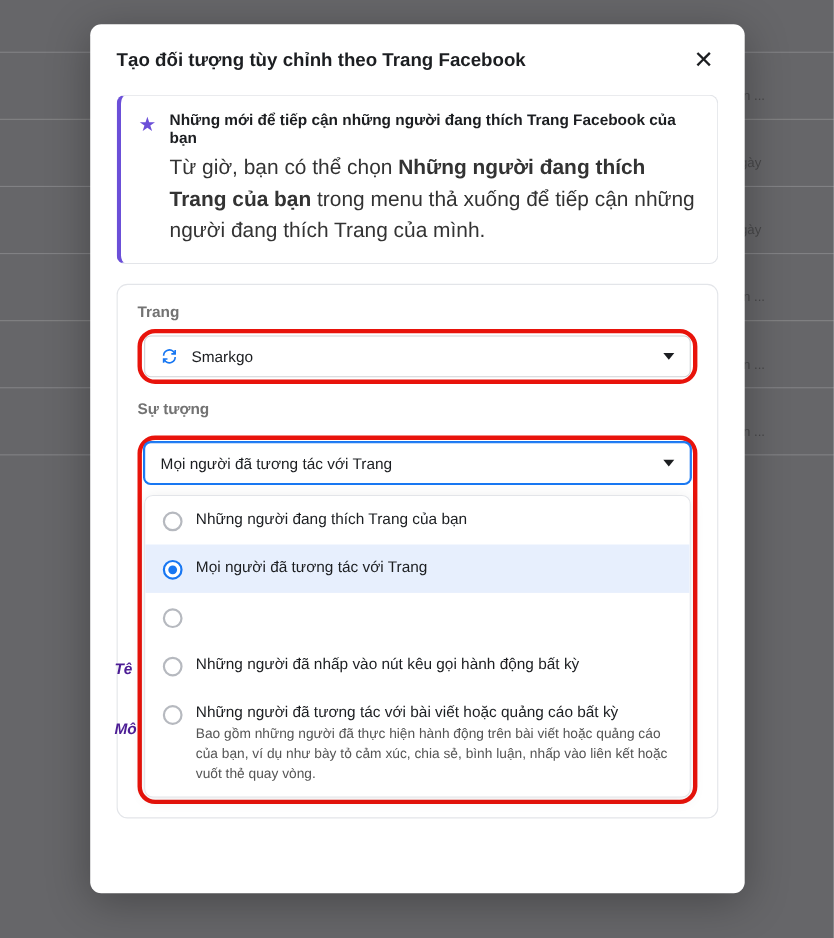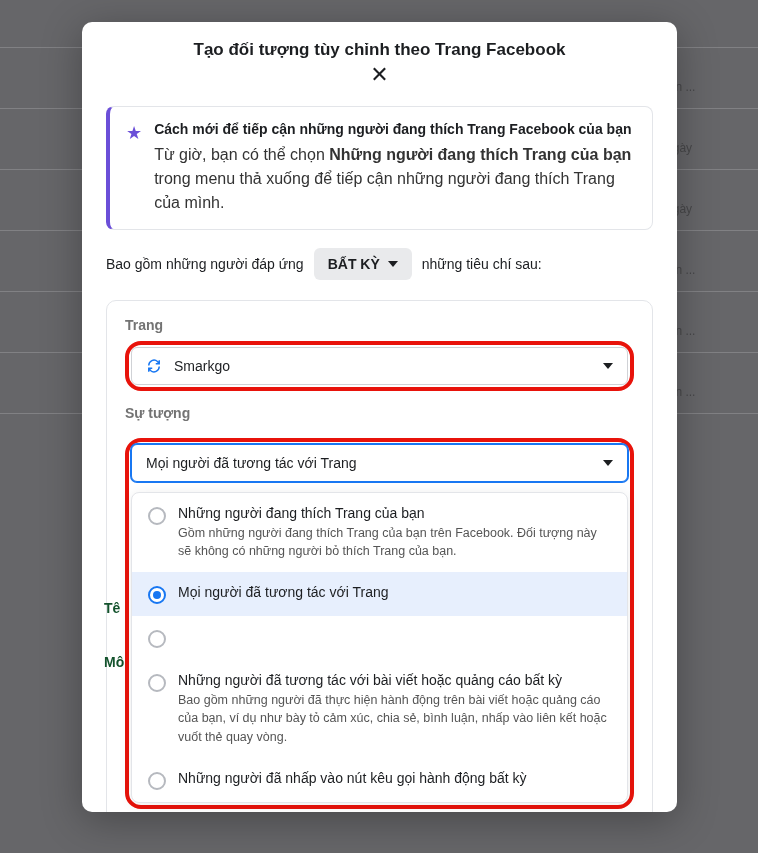--- a/index.html
+++ b/index.html
@@ -13,31 +13,31 @@
 .bg-header { font-weight: 600; font-size: 14px; padding: 20px 12px 12px; }
 
 .overlay { position: absolute; inset: 0; background: rgba(60,60,64,0.55); }
 
 .modal {
   position: absolute; left: 82px; top: 22px; width: 595px; height: 790px;
   background: #fff; border-radius: 10px; box-shadow: 0 8px 40px rgba(0,0,0,0.3);
   padding: 18px 24px 0 24px; overflow: hidden;
 }
 
-.modal-header { display: flex; justify-content: space-between; align-items: center; margin-bottom: 16px; flex-direction: column; }
+.modal-header { display: flex; justify-content: space-between; align-items: center; margin-bottom: 16px; }
 .modal-title { font-size: 17px; font-weight: 700; color: #1c1e21; }
 .close-btn { font-size: 22px; color: #1c1e21; cursor: pointer; background: none; border: none; line-height: 1; padding: 4px; }
 
 .info-box {
   border: 1px solid #e3e5e9; border-left: 4px solid #6b4fd8; border-radius: 8px;
   padding: 14px 16px; display: flex; gap: 12px; margin-bottom: 18px;
 }
 .star-icon { color: #6b4fd8; font-size: 18px; flex-shrink: 0; margin-top: 1px; }
 .info-title { font-size: 14px; font-weight: 700; color: #1c1e21; margin-bottom: 6px; }
-.info-text { font-size: 16px; color: #333; line-height: 1.5; }
+.info-text { font-size: 19px; color: #333; line-height: 1.5; }
 .info-text b { font-weight: 700; }
 
 .criteria-row { display: flex; align-items: center; gap: 10px; font-size: 14px; color: #1c1e21; margin-bottom: 20px; }
 .any-btn { background: #e9eaec; border: none; padding: 8px 14px; border-radius: 6px; font-size: 14px; font-weight: 600; color: #1c1e21; cursor: pointer; display: flex; align-items: center; gap: 8px; }
 .caret-down { width: 0; height: 0; border-left: 5px solid transparent; border-right: 5px solid transparent; border-top: 6px solid #1c1e21; }
 
 .fields-card { border: 1px solid #e3e5e9; border-radius: 10px; padding: 16px 18px 12px; }
 .field-label { font-size: 14px; font-weight: 600; color: #737373; margin-bottom: 8px; }
 
 .redbox { border: 4px solid #e8130b; border-radius: 16px; padding: 2px; margin-bottom: 14px; }
@@ -65,21 +65,21 @@
 
 .opt { display: flex; gap: 12px; padding: 12px 16px; cursor: pointer; }
 .opt.selected { background: #e7effd; }
 .radio { width: 18px; height: 18px; border: 2px solid #b6b9bf; border-radius: 50%; flex-shrink: 0; margin-top: 2px; position: relative; background: #fff; }
 .opt.selected .radio { border-color: #1877f2; }
 .opt.selected .radio::after { content: ''; position: absolute; inset: 3px; background: #1877f2; border-radius: 50%; }
 .opt-body { flex: 1; }
 .opt-title { font-size: 14px; font-weight: 400; color: #1c1e21; margin-bottom: 3px; }
 .opt-desc { font-size: 12.5px; color: #555; line-height: 1.45; }
 
-.hidden-label { font-size: 14px; font-weight: 600; color: #14532d; position: absolute; left: 22px; }
+.hidden-label { font-size: 14px; font-weight: 600; color: #4c1d95; position: absolute; left: 22px; font-style: italic; }
 .hl1 { top: 578px; }
 .hl2 { top: 632px; }
 </style>
 </head>
 <body>
 
 <div class="bg-table">
   <div class="bg-row bg-header">
       <div class="bg-cell">rạng</div>
     </div>
@@ -128,35 +128,27 @@
   <div class="modal-header">
     <div class="modal-title">Tạo đối tượng tùy chỉnh theo Trang Facebook</div>
     <button class="close-btn">
       <span>✕</span>
     </button>
   </div>
 
   <div class="info-box">
     <span class="star-icon">★</span>
     <div>
-      <div class="info-title">Cách mới để tiếp cận những người đang thích Trang Facebook của bạn</div>
+      <div class="info-title">Những mới để tiếp cận những người đang thích Trang Facebook của bạn</div>
       <div class="info-text">
         <span>Từ giờ, bạn có thể chọn </span><b>Những người đang thích Trang của bạn</b><span> trong menu thả xuống để tiếp cận những người đang thích Trang của mình.</span>
       </div>
     </div>
   </div>
 
-  <div class="criteria-row">
-    <span>Bao gồm những người đáp ứng</span>
-    <button class="any-btn">
-      <span>BẤT KỲ</span>
-      <span class="caret-down"></span>
-    </button>
-    <span>những tiêu chí sau:</span>
-  </div>
 
   <div class="fields-card">
 
     <div class="field-label">Trang</div>
     <div class="redbox">
       <div class="page-select">
         <span class="page-icon">
           <svg width="14" height="14" viewBox="0 0 24 24" fill="none" stroke="#1877f2" stroke-width="2.5">
               <path d="M21 2v6h-6M3 22v-6h6M3 11a9 9 0 0115-6.7L21 8M21 13a9 9 0 01-15 6.7L3 16"></path>
             </svg>
@@ -171,48 +163,47 @@
       <div class="event-select">
         <span>Mọi người đã tương tác với Trang</span>
         <span class="caret-down-sm"></span>
       </div>
 
       <div class="dropdown">
         <div class="opt">
           <div class="radio"></div>
           <div class="opt-body">
             <div class="opt-title">Những người đang thích Trang của bạn</div>
-            <div class="opt-desc">Gồm những người đang thích Trang của bạn trên Facebook. Đối tượng này sẽ không có những người bỏ thích Trang của bạn.</div>
           </div>
         </div>
         <div class="opt selected">
           <div class="radio"></div>
           <div class="opt-body">
             <div class="opt-title">Mọi người đã tương tác với Trang</div>
           </div>
         </div>
         <div class="opt">
           <div class="radio"></div>
           <div class="opt-body">
+          </div>
+        </div>
+        <div class="opt">
+          <div class="radio"></div>
+          <div class="opt-body">
+            <div class="opt-title">Những người đã nhấp vào nút kêu gọi hành động bất kỳ</div>
+
           </div>
         </div>
         <div class="opt">
           <div class="radio"></div>
           <div class="opt-body">
             <div class="opt-title">Những người đã tương tác với bài viết hoặc quảng cáo bất kỳ</div>
             <div class="opt-desc">Bao gồm những người đã thực hiện hành động trên bài viết hoặc quảng cáo của bạn, ví dụ như bày tỏ cảm xúc, chia sẻ, bình luận, nhấp vào liên kết hoặc vuốt thẻ quay vòng.</div>
           </div>
         </div>
-        <div class="opt">
-          <div class="radio"></div>
-          <div class="opt-body">
-            <div class="opt-title">Những người đã nhấp vào nút kêu gọi hành động bất kỳ</div>
-
-          </div>
-        </div>
 
       </div>
     </div>
 
   </div>
 
   <div class="hidden-label hl1">Tê</div>
   <div class="hidden-label hl2">Mô</div>
 
 </div>

